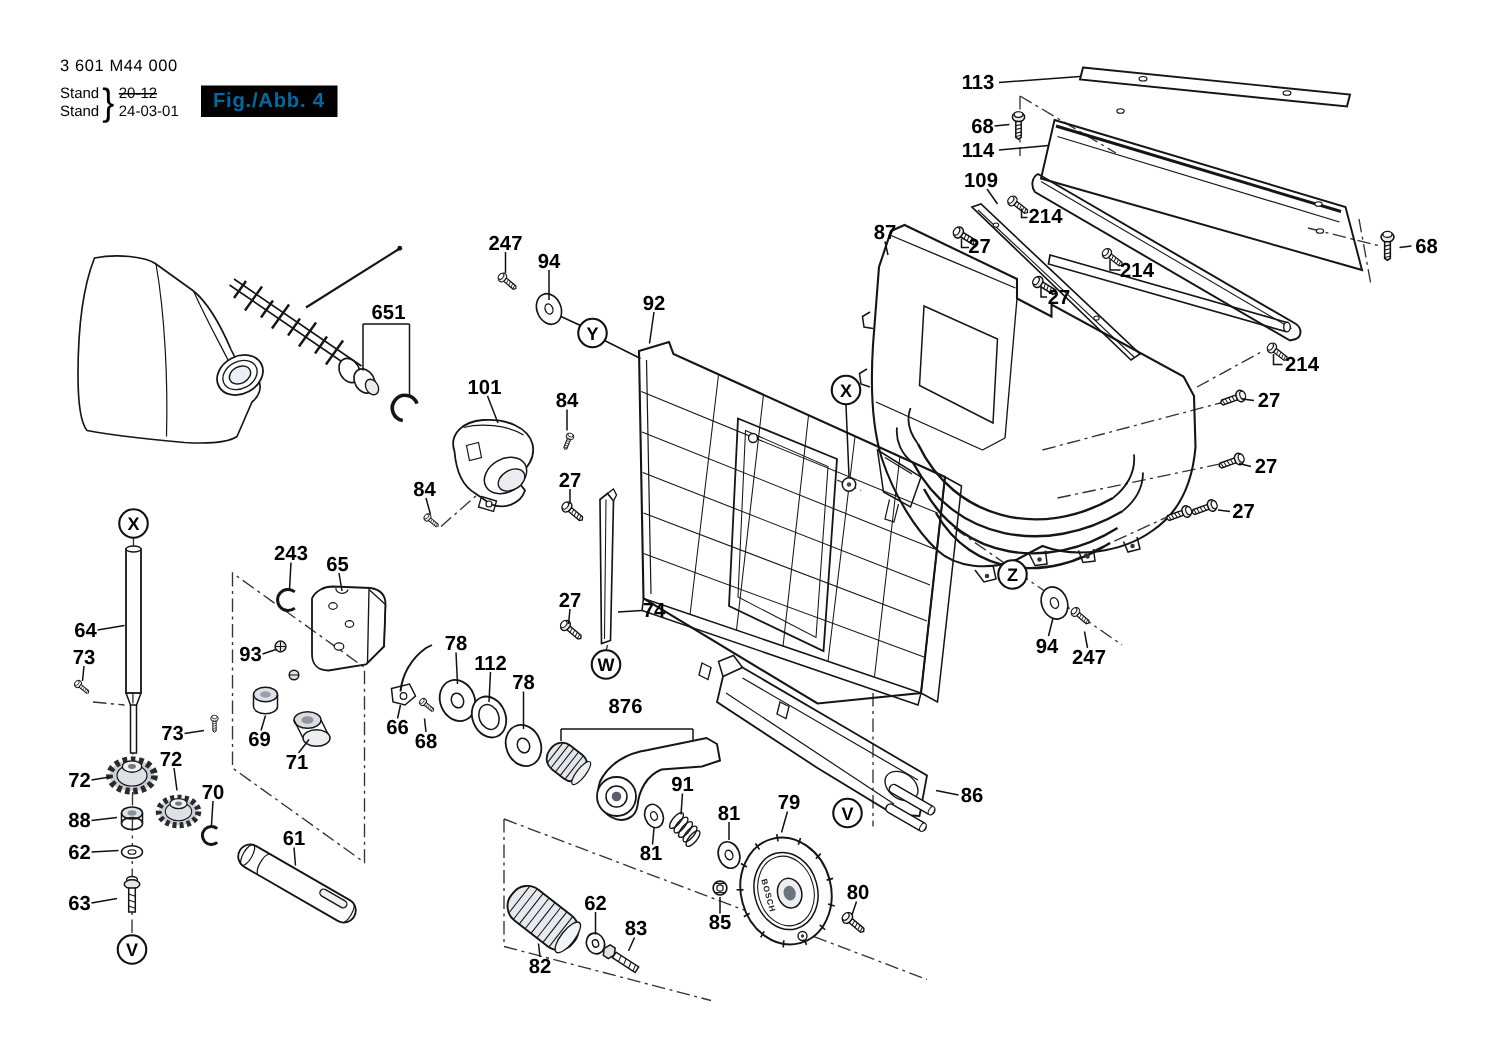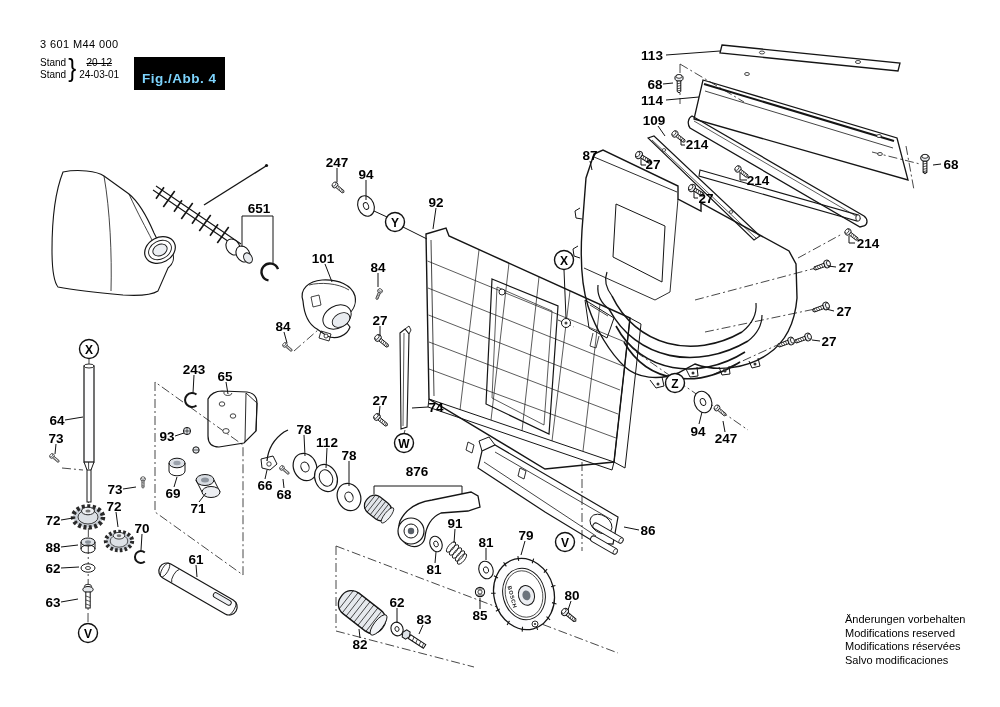--- a/index.html
+++ b/index.html
@@ -3,24 +3,24 @@
 <meta charset="utf-8">
 <style>
   html,body{margin:0;padding:0;background:#fff;}
   .stage{position:relative;width:1000px;height:707px;background:#ffffff;overflow:hidden;
          font-family:"Liberation Sans",sans-serif;color:#000;}
   .stage svg{position:absolute;left:0;top:0;}
   .hdr-pn{position:absolute;left:40px;top:38px;font-size:11px;font-weight:400;letter-spacing:.4px;}
   .rev{position:absolute;left:40px;top:55px;display:flex;align-items:center;}
   .rev-left div{font-size:10px;line-height:12px;}
   .rev-brace{font-size:24px;font-weight:300;margin:0 3px 0 2px;transform:scaleY(1.05);}
-  .rev-right div{font-size:10px;line-height:12px;text-align:center;}
+  .rev-right div{font-size:10px;line-height:12px;}
   .strike{text-decoration:line-through;}
-  .figbox{position:absolute;left:134px;top:57px;background:#000;color:#7dd3fc;
-          font-size:13.5px;font-weight:700;padding:14px 8px 4px 8px;letter-spacing:.5px;}
+  .figbox{position:absolute;left:134px;top:57px;background:#000;color:#0369a1;
+          font-size:13.5px;font-weight:700;padding:2px 8px 4px 8px;letter-spacing:.5px;}
   .notice{position:absolute;left:845px;top:613px;font-size:11px;line-height:13.5px;}
   .plabel{font:700 13.5px "Liberation Sans",sans-serif;text-anchor:middle;dominant-baseline:central;fill:#000;}
   .rletter-t{font:700 12px "Liberation Sans",sans-serif;text-anchor:middle;dominant-baseline:central;fill:#000;}
   .ln{stroke:#151515;fill:none;}
   .dash{stroke:#333;stroke-width:.9;fill:none;stroke-dasharray:9 3 2 3;}
   .leader{stroke:#111;stroke-width:1;fill:none;}
   .brand{font:700 5.5px "Liberation Sans",sans-serif;letter-spacing:.6px;fill:#222;text-anchor:middle;}
 </style>
 </head>
 <body>
@@ -442,20 +442,14 @@
     <div>Stand</div>
   </div>
   <div class="rev-brace">}</div>
   <div class="rev-right">
     <div class="strike">20-12</div>
     <div>24-03-01</div>
   </div>
 </div>
 <div class="figbox">Fig./Abb. 4</div>
 
-<div class="notice">
-  <div>Änderungen vorbehalten</div>
-  <div>Modifications reserved</div>
-  <div>Modifications réservées</div>
-  <div>Salvo modificaciones</div>
+
 </div>
 
-</div>
-
 </body></html>

